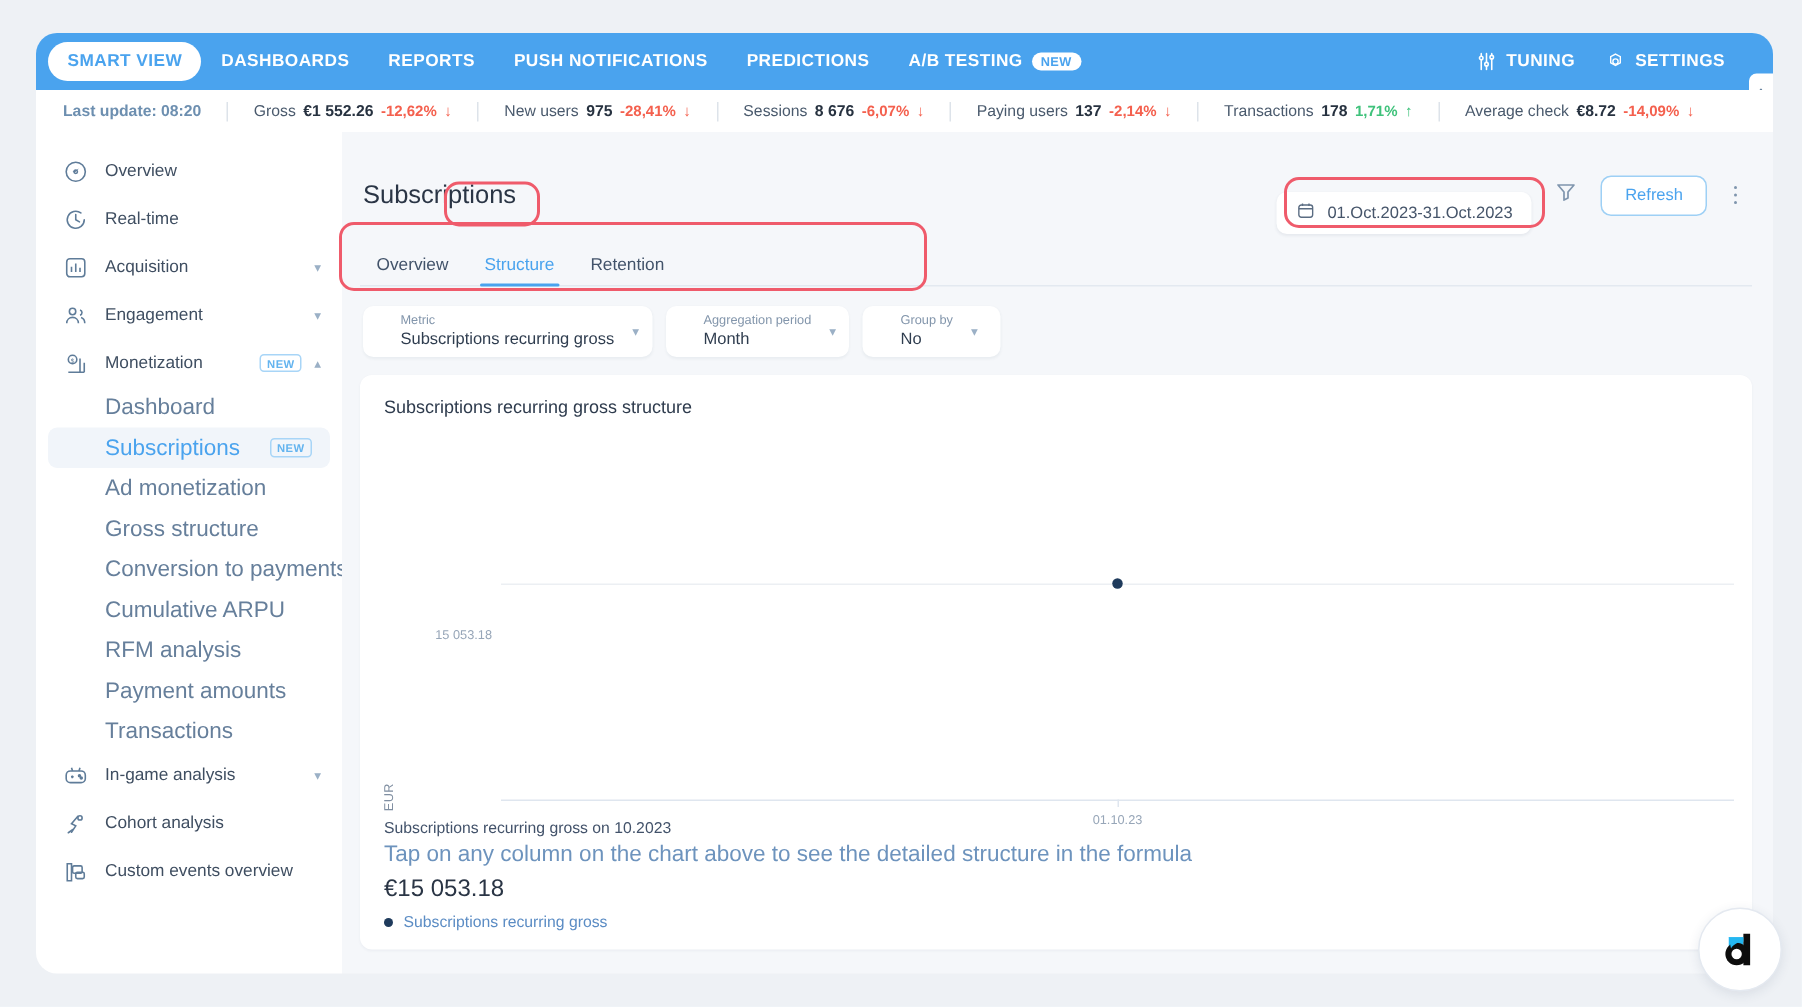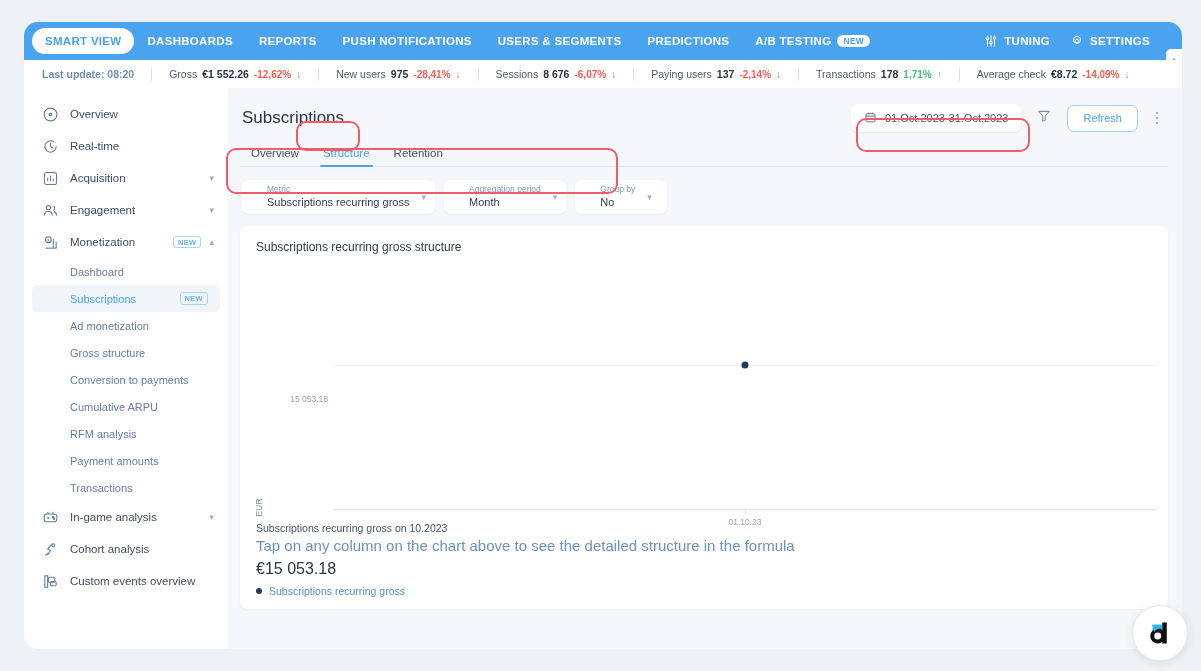--- a/index.html
+++ b/index.html
@@ -130,21 +130,21 @@
     font-size: 11.5px;
     color: #3f4e61;
     white-space: nowrap;
   }
   .side-sub {
     display: flex; align-items: center;
     height: 27px;
     padding-left: 46px; padding-right: 12px;
     cursor: pointer;
   }
-  .side-sub .side-label { color: #667f9b; font-size: 11px; text-align: center; }
+  .side-sub .side-label { color: #667f9b; font-size: 15px; text-align: center; }
   .side-sub.selected {
     background: #f1f5fa;
     border-radius: 6px;
     margin: 0 8px 0 8px;
     padding-left: 38px;
   }
   .side-sub.selected .side-label { color: #4aa3ee; }
   .badge-new {
     border: 1px solid #a8d5f7;
     color: #64b4ef;
@@ -191,20 +191,21 @@
     background: #ffffff;
     border-radius: 7px;
     height: 28px;
     display: flex; align-items: center;
     padding: 0 13px;
     font-size: 11px;
     color: #46556a;
     gap: 8px;
     cursor: pointer;
     box-shadow: 0 1px 2px rgba(40,60,90,.07);
+    margin-top: 24px;
   }
   .icon-btn {
     width: 26px; height: 26px;
     display: flex; align-items: center; justify-content: center;
     color: #7f95ad;
     cursor: pointer;
   }
   .refresh-btn {
     border: 1px solid #9ed0f5;
     color: #4aa3ee;
@@ -374,23 +375,20 @@
       <span>SMART VIEW</span>
     </div>
     <div class="nav-item">
       <span>DASHBOARDS</span>
     </div>
     <div class="nav-item">
       <span>REPORTS</span>
     </div>
     <div class="nav-item">
       <span>PUSH NOTIFICATIONS</span>
-    </div>
-    <div class="nav-item">
-      <span>USERS &amp; SEGMENTS</span>
     </div>
     <div class="nav-item">
       <span>PREDICTIONS</span>
     </div>
     <div class="nav-item">
       <span>A/B TESTING</span>
       <span class="nav-badge">NEW</span>
     </div>
 
     <div class="nav-right">

